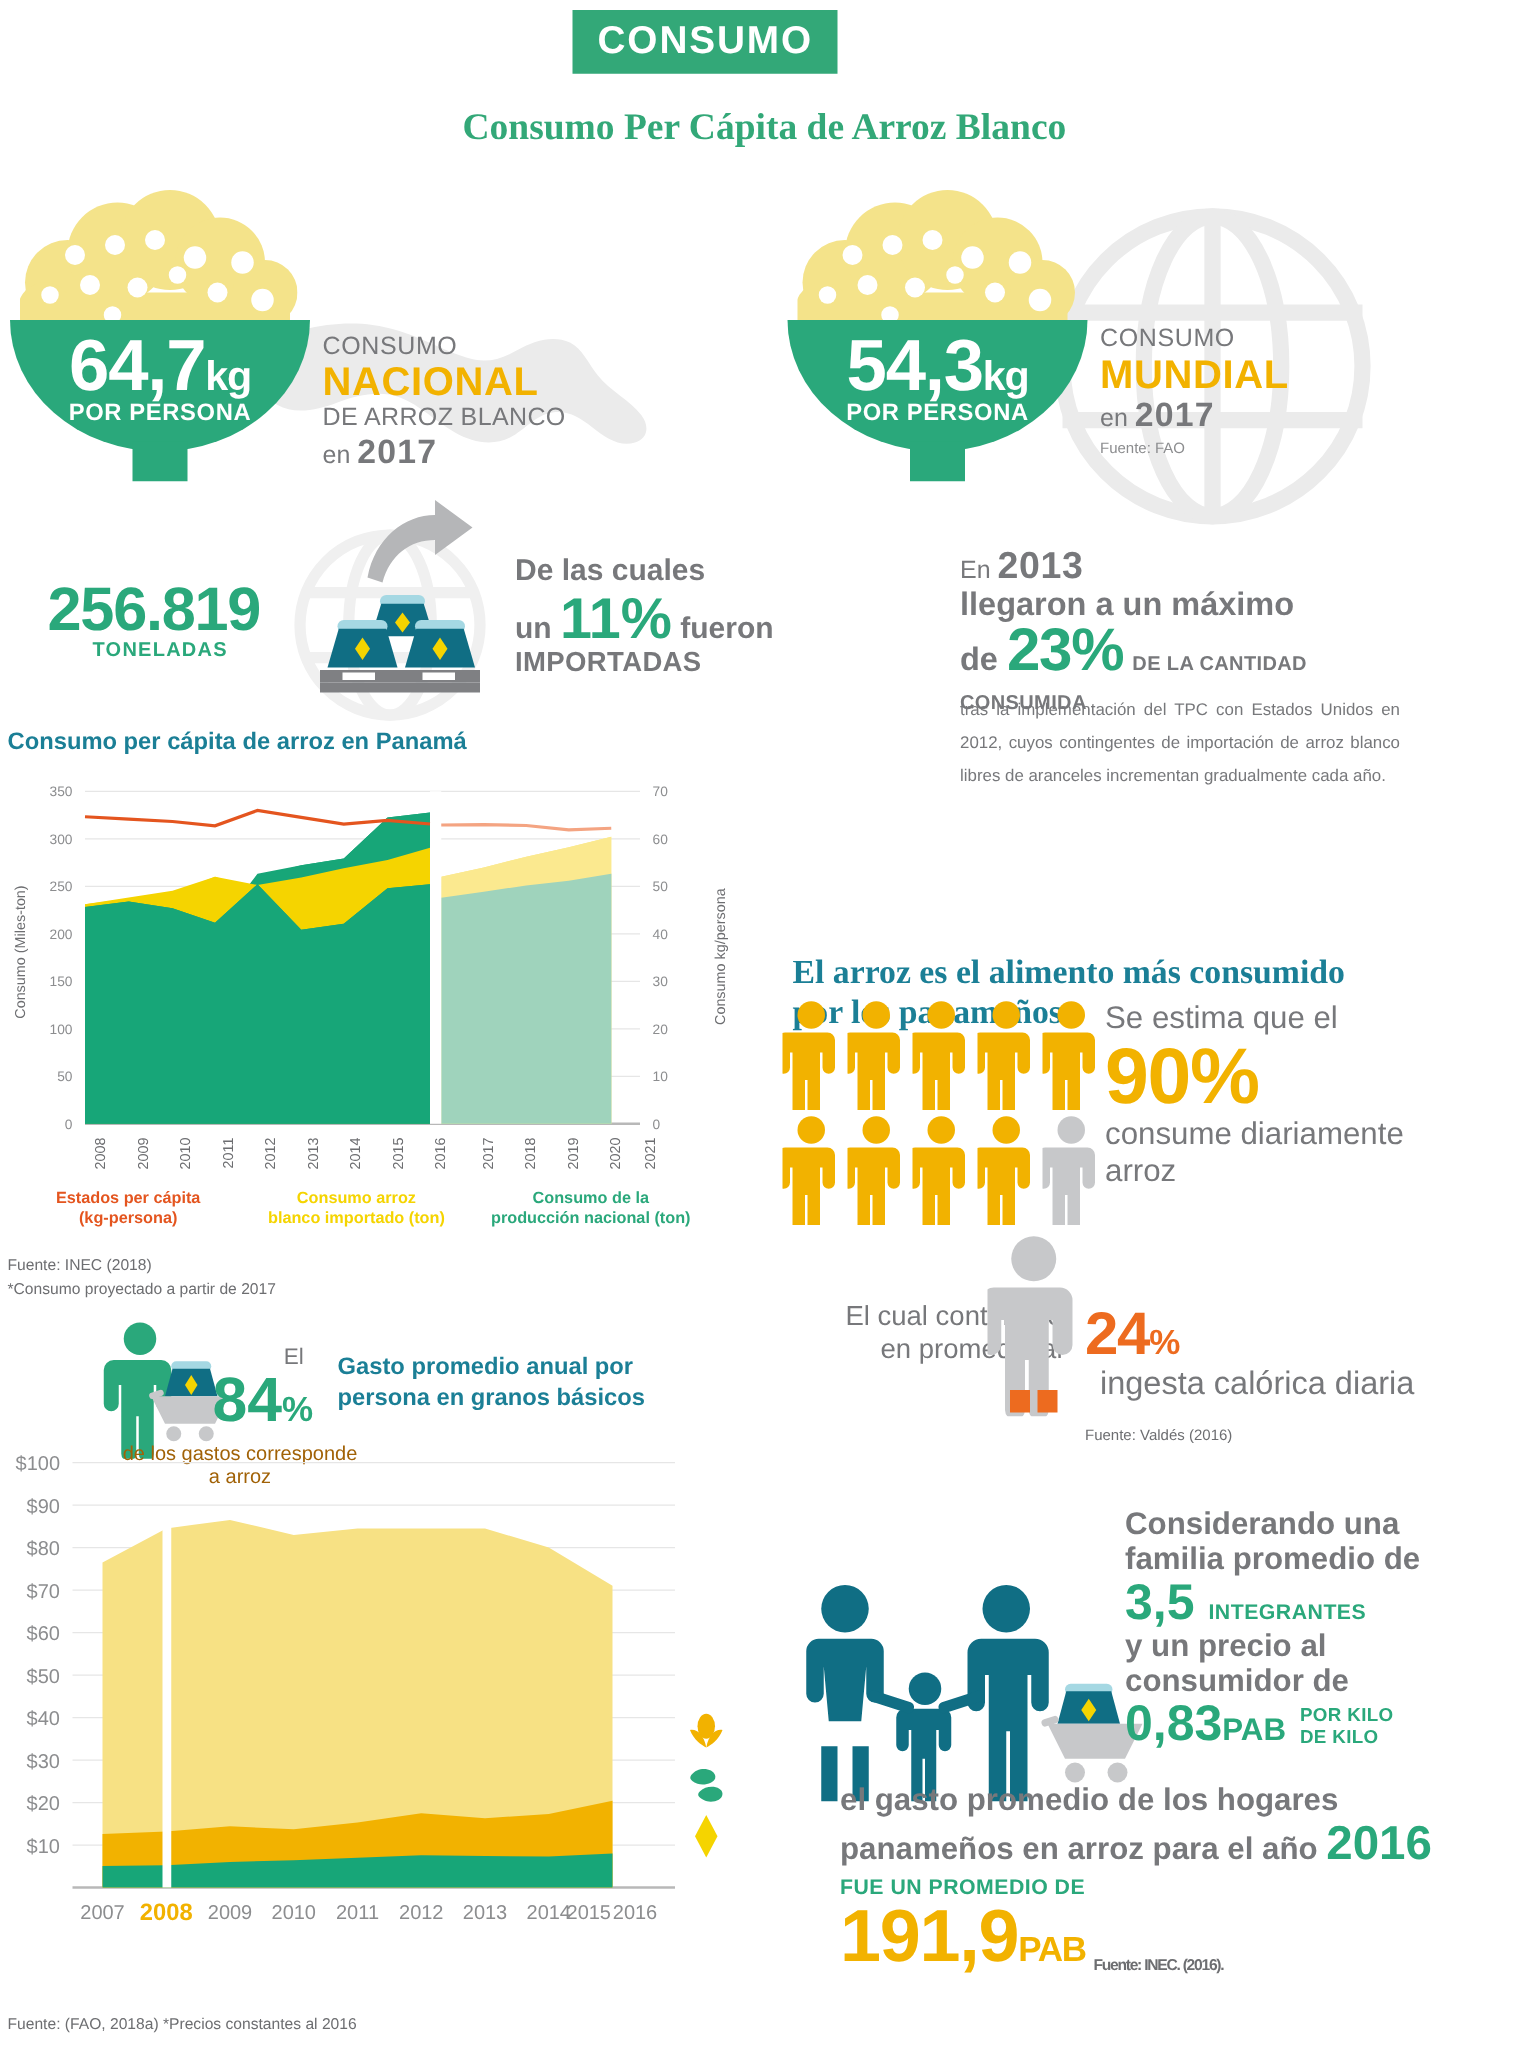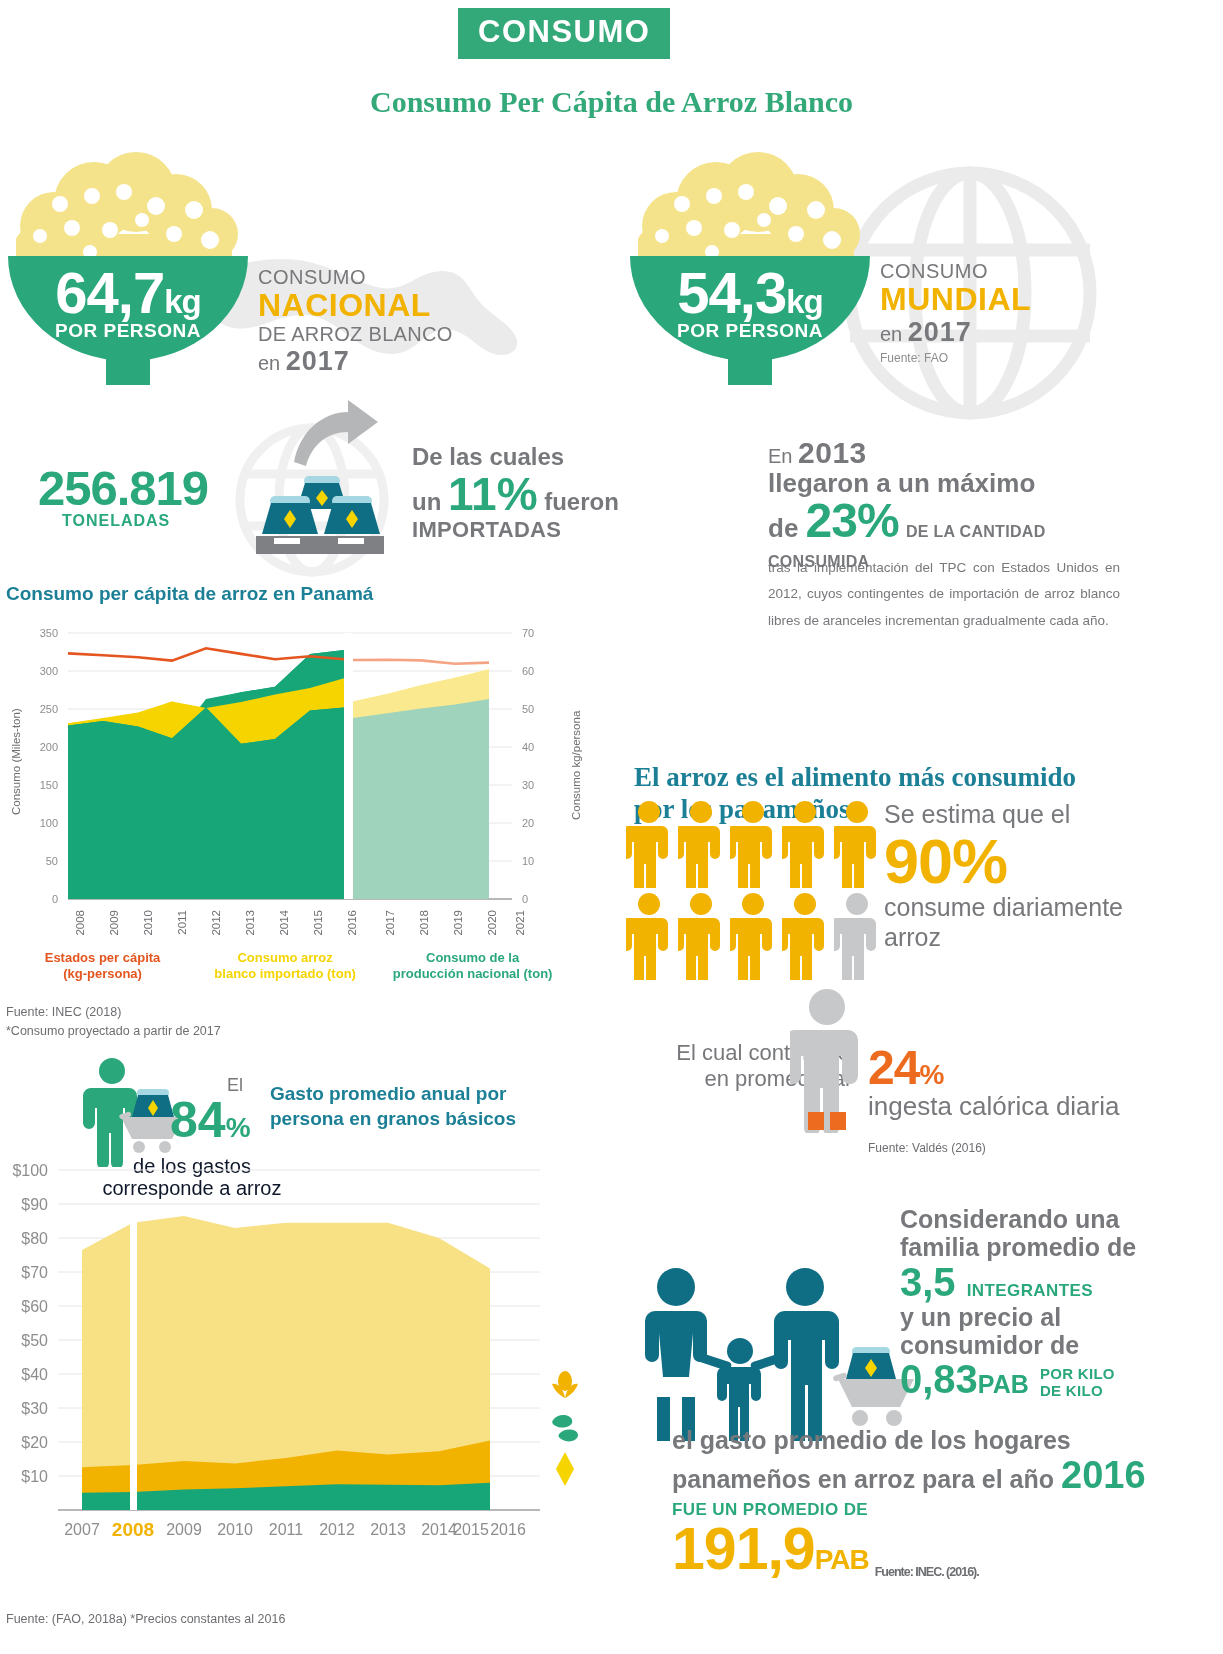--- a/index.html
+++ b/index.html
@@ -57,21 +57,21 @@
   .cap-line3 { font-size: 20px; color: #77787b; letter-spacing: 0.3px; }
   .cap-line4 { font-size: 20px; color: #77787b; }
   .cap-line4 b { font-size: 27px; color: #77787b; font-weight: bold; letter-spacing: 1px; }
   .cap-src { font-size: 12px; color: #8c8d8f; margin-top: 3px; }
 
   
   .map-deco { position: absolute; opacity: 1; }
 
   
   #tons-number { left: 38px; top: 460px; color: #2aa87b; font-size: 49px; font-weight: bold; letter-spacing: -1px; }
-  #tons-label { left: 62px; top: 512px; color: #2aa87b; font-size: 16px; font-weight: bold; letter-spacing: 1px; }
+  #tons-label { left: 74px; top: 512px; color: #2aa87b; font-size: 16px; font-weight: bold; letter-spacing: 1px; }
   #imported-text { left: 412px; top: 443px; width: 330px; }
   #imported-text .l1 { font-size: 24px; color: #77787b; font-weight: bold; }
   #imported-text .l2 { font-size: 24px; color: #77787b; font-weight: bold; line-height: 1; }
   #imported-text .l2 .big { font-size: 46px; color: #2aa87b; font-weight: bold; }
   #imported-text .l3 { font-size: 22px; color: #77787b; font-weight: bold; letter-spacing: 0.3px; }
 
   
   #block-2013 { left: 768px; top: 436px; width: 340px; }
   #block-2013 .r1 { font-size: 20px; color: #77787b; }
   #block-2013 .r1 b { font-size: 30px; font-weight: bold; letter-spacing: 0.5px; }
@@ -102,30 +102,30 @@
   #se-estima { left: 884px; top: 800px; width: 250px; }
   #se-estima .t1 { font-size: 25px; color: #77787b; line-height: 1.12; }
   #se-estima .t2 { font-size: 63px; color: #f2b200; font-weight: bold; line-height: 1; letter-spacing: -1px; margin-top: 2px;}
   #se-estima .t3 { font-size: 25px; color: #77787b; line-height: 1.18; }
 
   
   #ingesta-left { left: 650px; top: 1040px; width: 200px; text-align: right; font-size: 22px; color: #77787b; line-height: 1.2; }
   #ingesta-right { left: 868px; top: 1044px; width: 280px; }
   #ingesta-right .p1 { font-size: 48px; color: #ed6b1f; font-weight: bold; letter-spacing: -1px; line-height: 1;}
   #ingesta-right .p1 .sm { font-size: 28px; }
-  #ingesta-right .p2 { font-size: 26px; color: #77787b; line-height: 1.1; }
+  #ingesta-right .p2 { font-size: 26px; color: #77787b; line-height: 1.1; margin-left: 12px; }
   #ingesta-src { left: 868px; top: 1141px; font-size: 12px; color: #6d6e71; }
 
   
   #block84 { left: 72px; top: 1057px; width: 230px; }
   #block84 .el { position: absolute; left: 155px; top: 18px; font-size: 18px; color: #77787b; }
   #block84 .pct { position: absolute; left: 98px; top: 38px; font-size: 50px; color: #2aa87b; font-weight: bold; line-height:1; }
   #block84 .pct .s { font-size: 28px; }
   #block84 .desc { position: absolute; left: 20px; top: 98px; width: 200px; text-align: center;
-                   font-size: 20px; color: #0f172a; line-height: 1.12; }
+                   font-size: 16px; color: #a16207; line-height: 1.12; }
   #chart2-title { left: 270px; top: 1082px; width: 290px; font-size: 19px; font-weight: bold; color: #1b7f96; line-height: 1.3; }
 
   
   #chart2 { left: 0px; top: 1150px; width: 600px; height: 410px; }
   #chart2-source { left: 6px; top: 1612px; font-size: 12.5px; color: #6d6e71; }
   #chart2-icons { left: 548px; top: 1370px; }
 
   
   #family-text { left: 900px; top: 1205px; width: 300px; }
   #family-text .f1 { font-size: 25px; color: #77787b; font-weight: bold; line-height: 1.12; }

